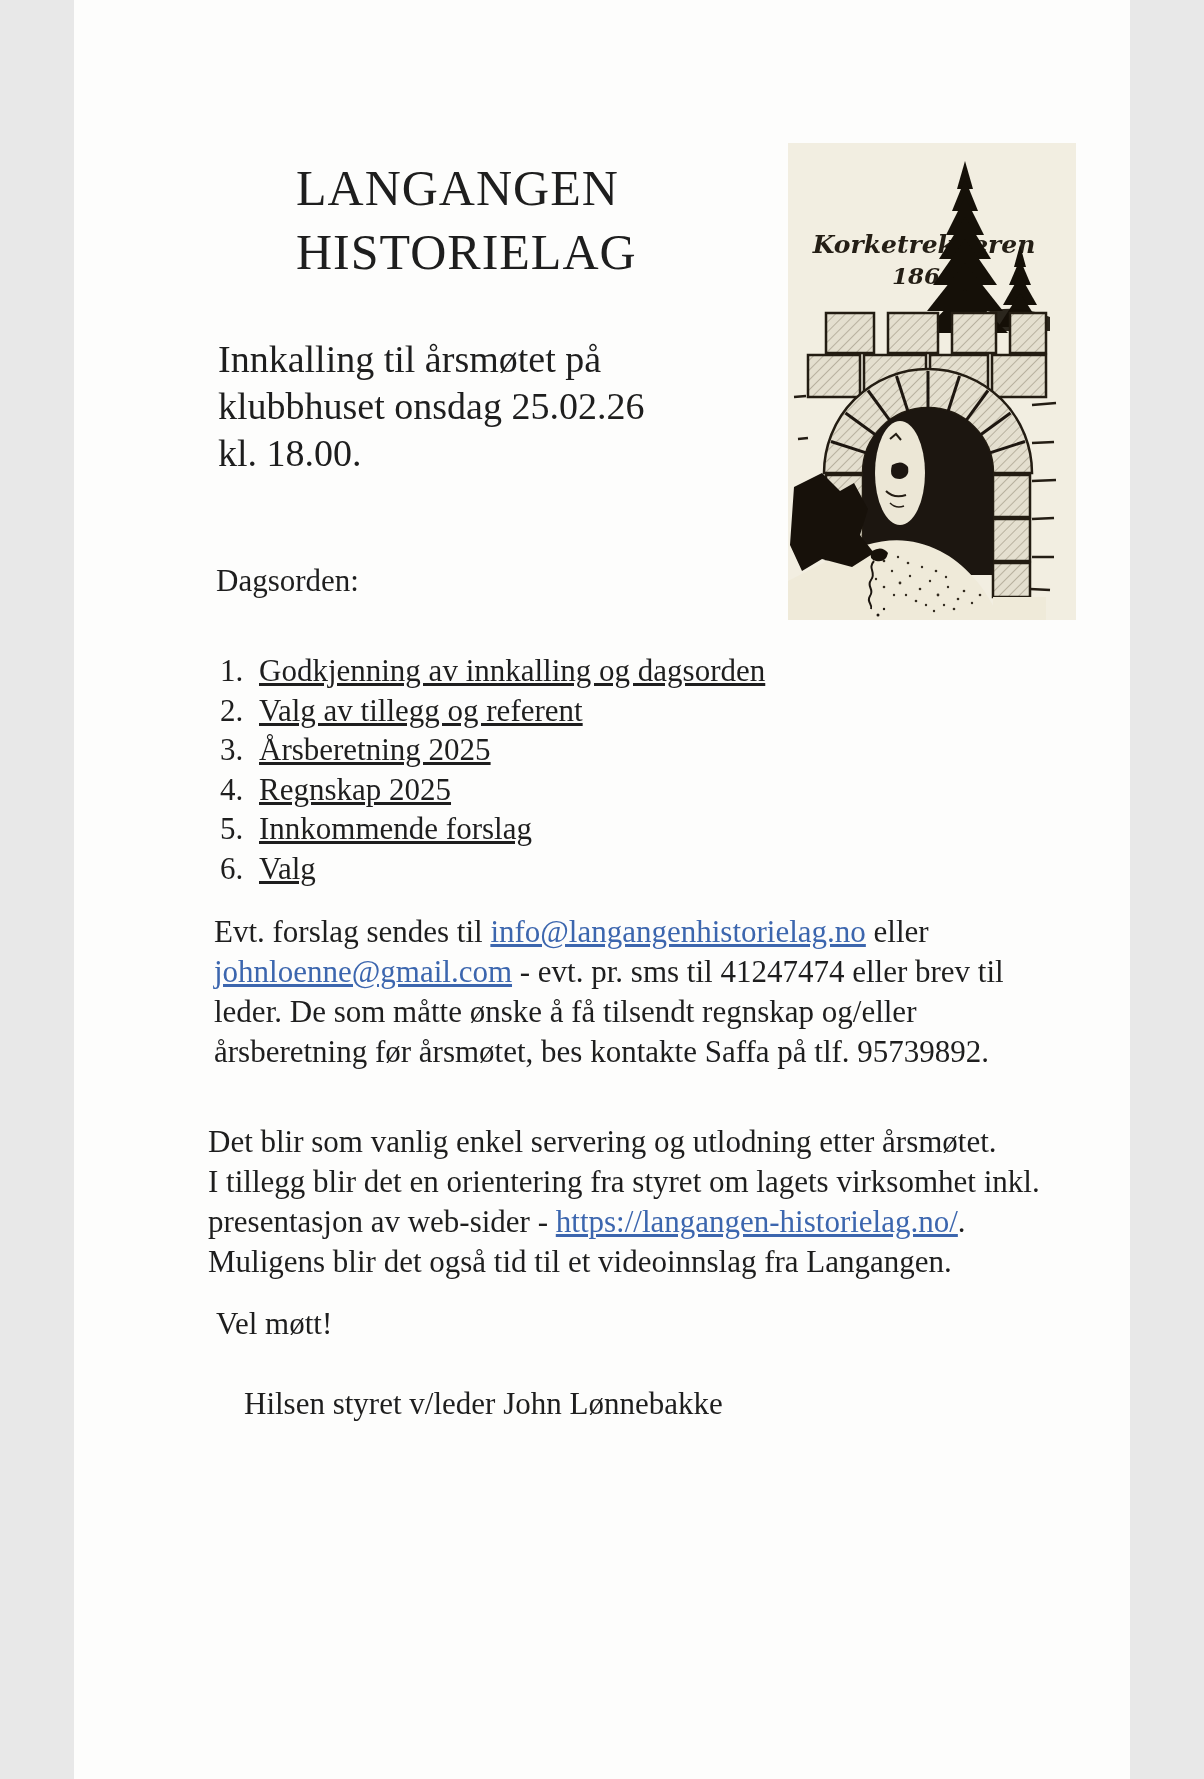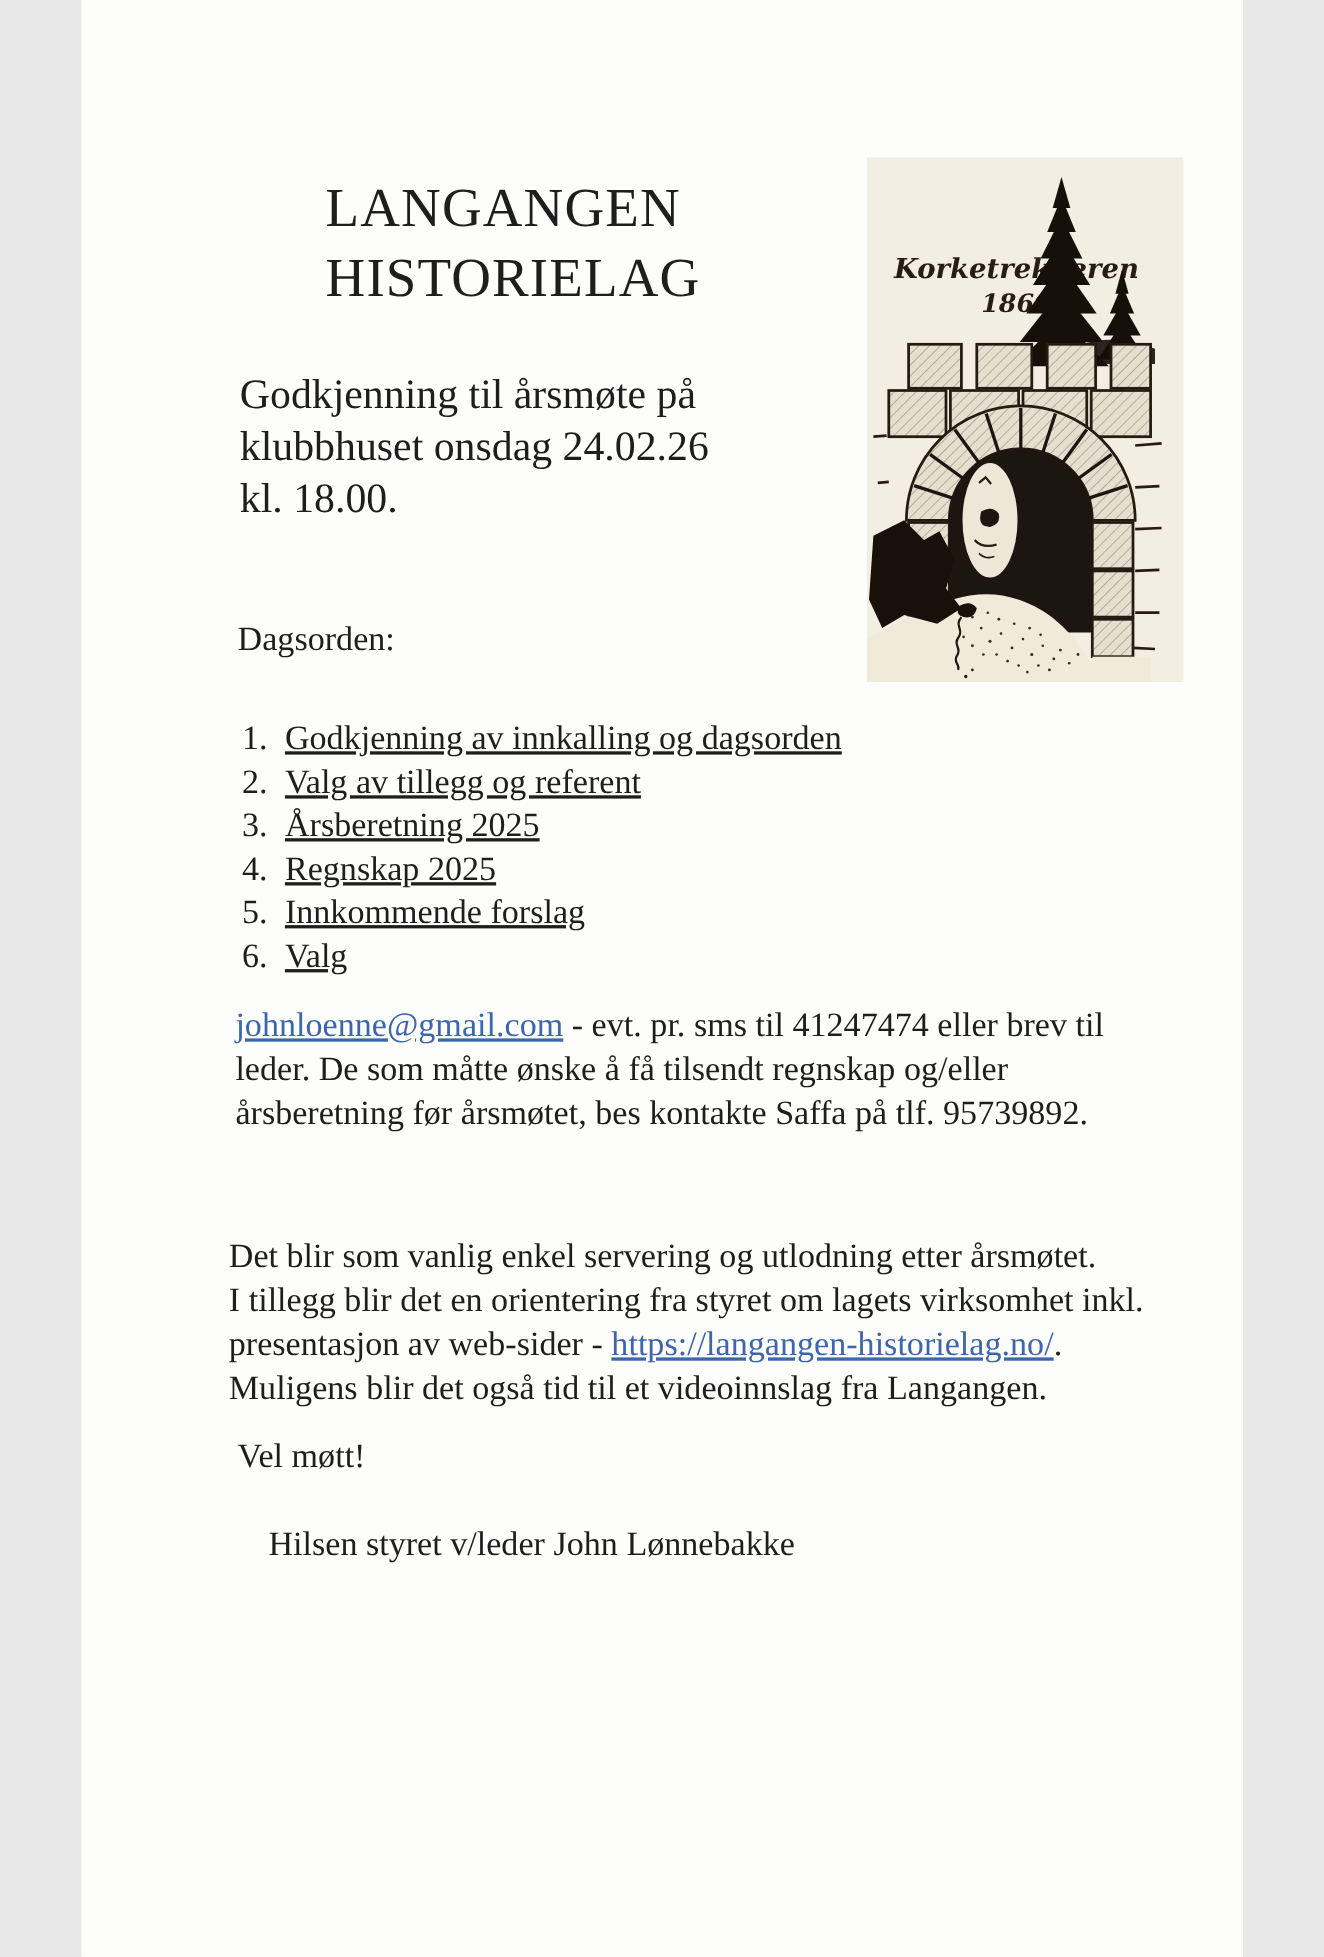--- a/index.html
+++ b/index.html
@@ -29,22 +29,22 @@
 <body>
 
 <div class="page">
 
   <h1 class="title">
     <span class="tline">LANGANGEN</span>
     <span class="tline">HISTORIELAG</span>
   </h1>
 
   <div class="intro">
-    <div>Godkjenning til årsmøte på</div>
-    <div>klubbhuset onsdag 24.02.26</div>
+    <div>Innkalling til årsmøtet på</div>
+    <div>klubbhuset onsdag 25.02.26</div>
     <div>kl. 18.00.</div>
   </div>
 
   <div class="illustration">
     <svg viewBox="0 0 288 477" xmlns="http://www.w3.org/2000/svg">
       <defs>
         <pattern id="hatch" width="7" height="7" patternTransform="rotate(45)" patternUnits="userSpaceOnUse">
           <rect width="7" height="7" fill="#e4dfcf"></rect>
           <line x1="0" y1="0" x2="0" y2="7" stroke="#8d8370" stroke-width="1"></line>
         </pattern>
@@ -188,20 +188,21 @@
     </div>
     <div class="agenda-row">
       <span class="num">5.</span><span>Innkommende forslag</span>
     </div>
     <div class="agenda-row">
       <span class="num">6.</span><span>Valg</span>
     </div>
   </div>
 
   <div class="para p1">
+    <div><span>Evt. forslag sendes til </span><a class="link">info@langangenhistorielag.no</a><span> eller</span></div>
     <div><a class="link">johnloenne@gmail.com</a><span> - evt. pr. sms til 41247474 eller brev til</span></div>
     <div>leder. De som måtte ønske å få tilsendt regnskap og/eller</div>
     <div>årsberetning før årsmøtet, bes kontakte Saffa på tlf. 95739892.</div>
   </div>
 
   <div class="para p2">
     <div>Det blir som vanlig enkel servering og utlodning etter årsmøtet.</div>
     <div>I tillegg blir det en orientering fra styret om lagets virksomhet inkl.</div>
     <div><span>presentasjon av web-sider - </span><a class="link">https://langangen-historielag.no/</a><span>.</span></div>
     <div>Muligens blir det også tid til et videoinnslag fra Langangen.</div>

